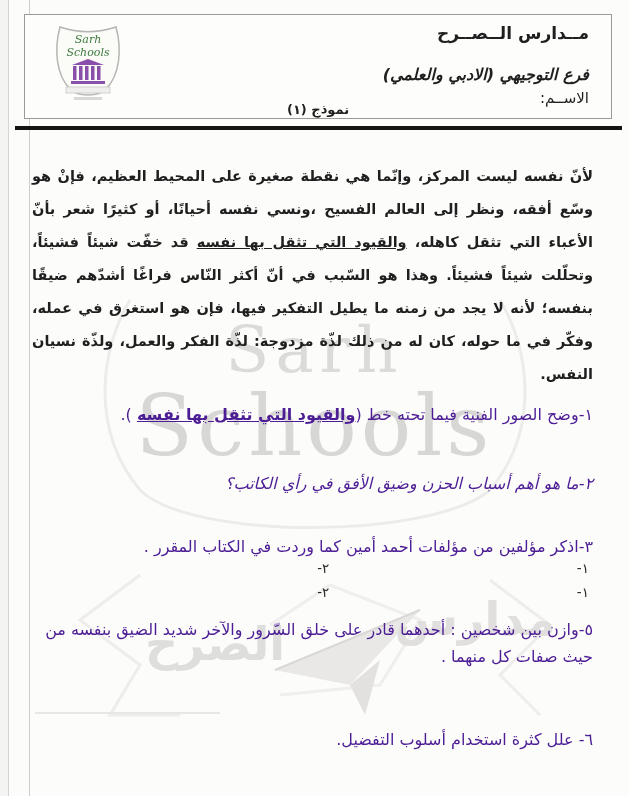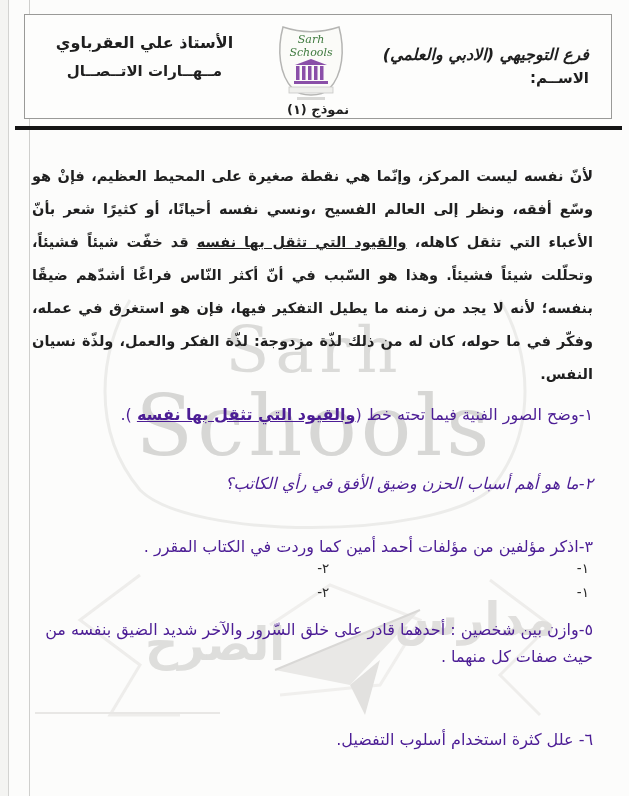--- a/index.html
+++ b/index.html
@@ -20,21 +20,21 @@
   }
   .header-cols{
     position:absolute;top:8px;left:8px;right:8px;height:66px;
     display:flex;flex-direction:row;direction:rtl;align-items:flex-start;
   }
   .hcol{flex:1;}
   .hcol-right{text-align:right;padding-right:14px;}
   .hcol-left{text-align:center;padding-top:10px;}
   .school-name{font-size:17px;font-weight:700;letter-spacing:0;}
   .branch-line{font-size:16px;font-weight:700;margin-top:22px;font-style:italic;}
-  .name-label{font-size:15px;font-weight:700;margin-top:5px;}
+  .name-label{font-size:15px;font-weight:400;margin-top:5px;}
   .teacher-name{font-size:16px;font-weight:700;}
   .subject-name{font-size:15px;font-weight:700;margin-top:10px;}
   .hcol-center{flex:0 0 110px;display:flex;justify-content:center;}
   .form-label{
     position:absolute;bottom:1px;left:0;right:0;text-align:center;
     font-size:13px;font-weight:700;direction:rtl;
   }
   .divider{position:absolute;left:15px;right:7px;top:126px;height:4px;background:#141414;z-index:3;}
 
   
@@ -93,20 +93,21 @@
     <polygon points="330,120 345,150 360,95" fill="#e2e1df"></polygon>
     <line x1="255" y1="105" x2="400" y2="45" stroke="#d9d8d6" stroke-width="2"></line>
   </g>
   <text x="455" y="70" text-anchor="middle" font-family="DejaVu Sans, sans-serif" font-weight="bold" font-size="46" fill="#e0dfdd" direction="rtl">مدارس</text>
   <text x="195" y="95" text-anchor="middle" font-family="DejaVu Sans, sans-serif" font-weight="bold" font-size="46" fill="#dededc" direction="rtl">الصرح</text>
 </svg>
 
 <div class="header-box">
   <div class="header-cols">
     <div class="hcol hcol-right">
+      <div class="school-name">مــدارس الــصــرح</div>
       <div class="branch-line">فرع التوجيهي (الادبي والعلمي)</div>
       <div class="name-label">الاســم:</div>
     </div>
     <div class="hcol hcol-center">
       <div class="logo-wrap">
         <svg width="84" height="88" viewBox="0 0 84 88">
           <path d="M14 4 C 8 26, 10 52, 24 66 C 32 74, 52 74, 60 66 C 74 52, 76 26, 70 4 C 52 10, 32 10, 14 4 Z" fill="#fbfbf8" stroke="#b5b5b3" stroke-width="1.5"></path>
           <text x="42" y="20" text-anchor="middle" font-family="DejaVu Serif, serif" font-style="italic" font-size="11" fill="#3f7a3f">Sarh</text>
           <text x="42" y="33" text-anchor="middle" font-family="DejaVu Serif, serif" font-style="italic" font-size="11" fill="#3f7a3f">Schools</text>
           <g>
@@ -115,24 +116,20 @@
             <rect x="33" y="43" width="3.5" height="14" fill="#8a4fa8"></rect>
             <rect x="39" y="43" width="3.5" height="14" fill="#8a4fa8"></rect>
             <rect x="45" y="43" width="3.5" height="14" fill="#8a4fa8"></rect>
             <rect x="51" y="43" width="3.5" height="14" fill="#8a4fa8"></rect>
             <rect x="25" y="58" width="34" height="3" fill="#8a4fa8"></rect>
           </g>
           <rect x="20" y="64" width="44" height="6" fill="#efefec" stroke="#c9c9c7" stroke-width="0.8"></rect>
           <rect x="28" y="74" width="28" height="3" fill="#d8d8d6"></rect>
         </svg>
       </div>
-    </div>
-    <div class="hcol hcol-left">
-      <div class="teacher-name">الأستاذ علي العقرباوي</div>
-      <div class="subject-name">مــهــارات الاتــصــال</div>
     </div>
   </div>
   <div class="form-label">نموذج (١)</div>
 </div>
 <div class="divider"></div>
 
 <div class="content">
 
 
   <div class="passage"><span>لأنّ نفسه ليست المركز، وإنّما هي نقطة صغيرة على المحيط العظيم، فإنْ هو وسّع أفقه، ونظر إلى العالم الفسيح ،ونسي نفسه أحيانًا، أو كثيرًا شعر بأنّ الأعباء التي تثقل كاهله، </span><span class="u">والقيود التي تثقل بها نفسه</span><span> قد خفّت شيئاً فشيئاً، وتحلّلت شيئاً فشيئاً. وهذا هو السّبب في أنّ أكثر النّاس فراغًا أشدّهم ضيقًا بنفسه؛ لأنه لا يجد من زمنه ما يطيل التفكير فيها، فإن هو استغرق في عمله، وفكّر في ما حوله، كان له من ذلك لذّة مزدوجة: لذّة الفكر والعمل، ولذّة نسيان النفس.</span></div>

